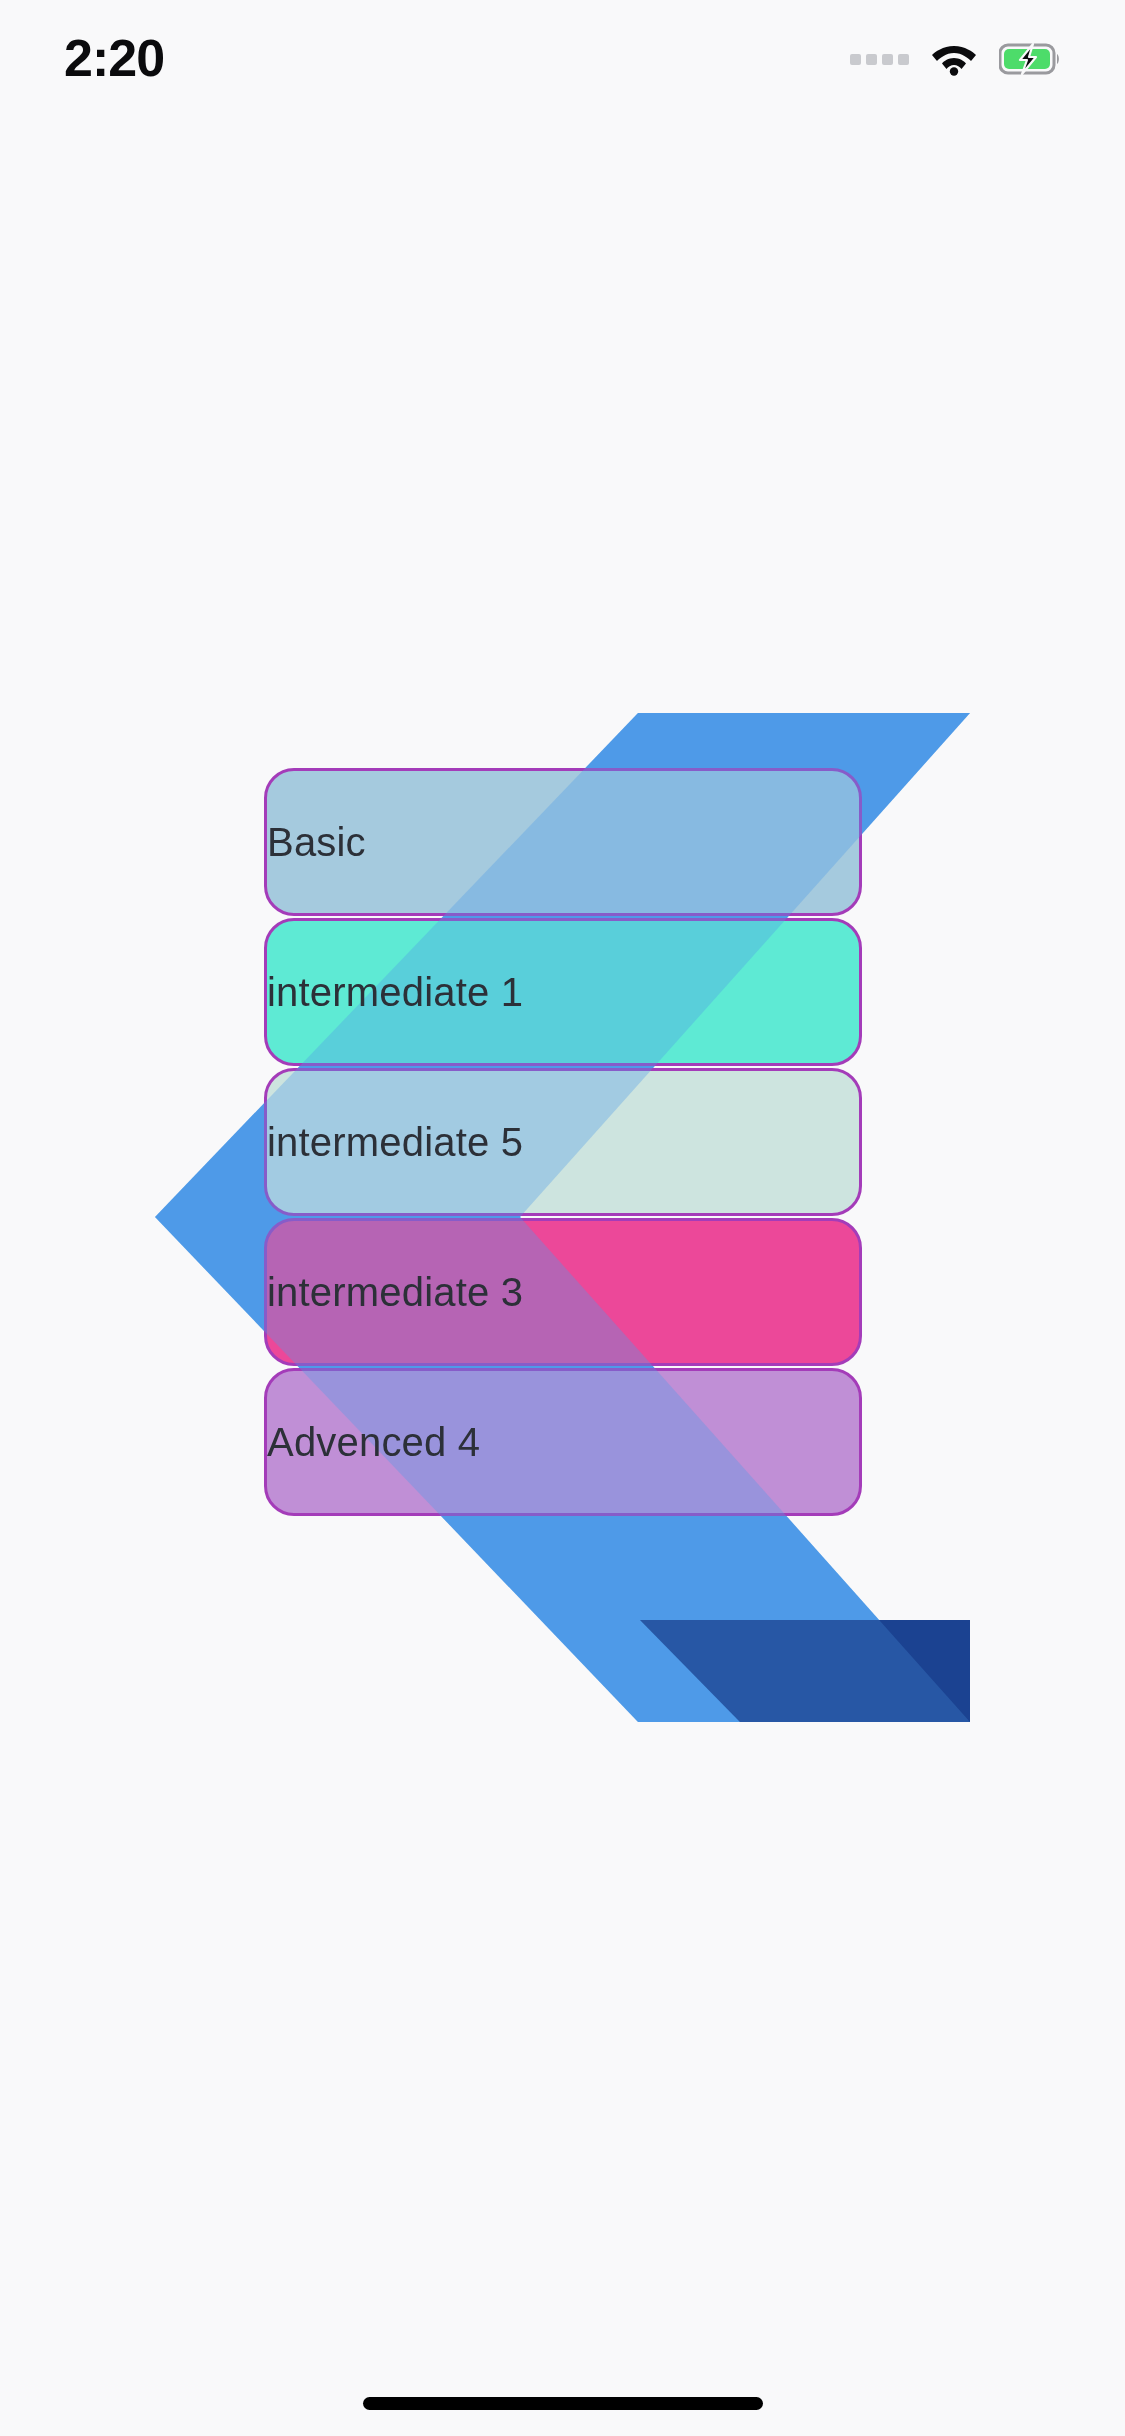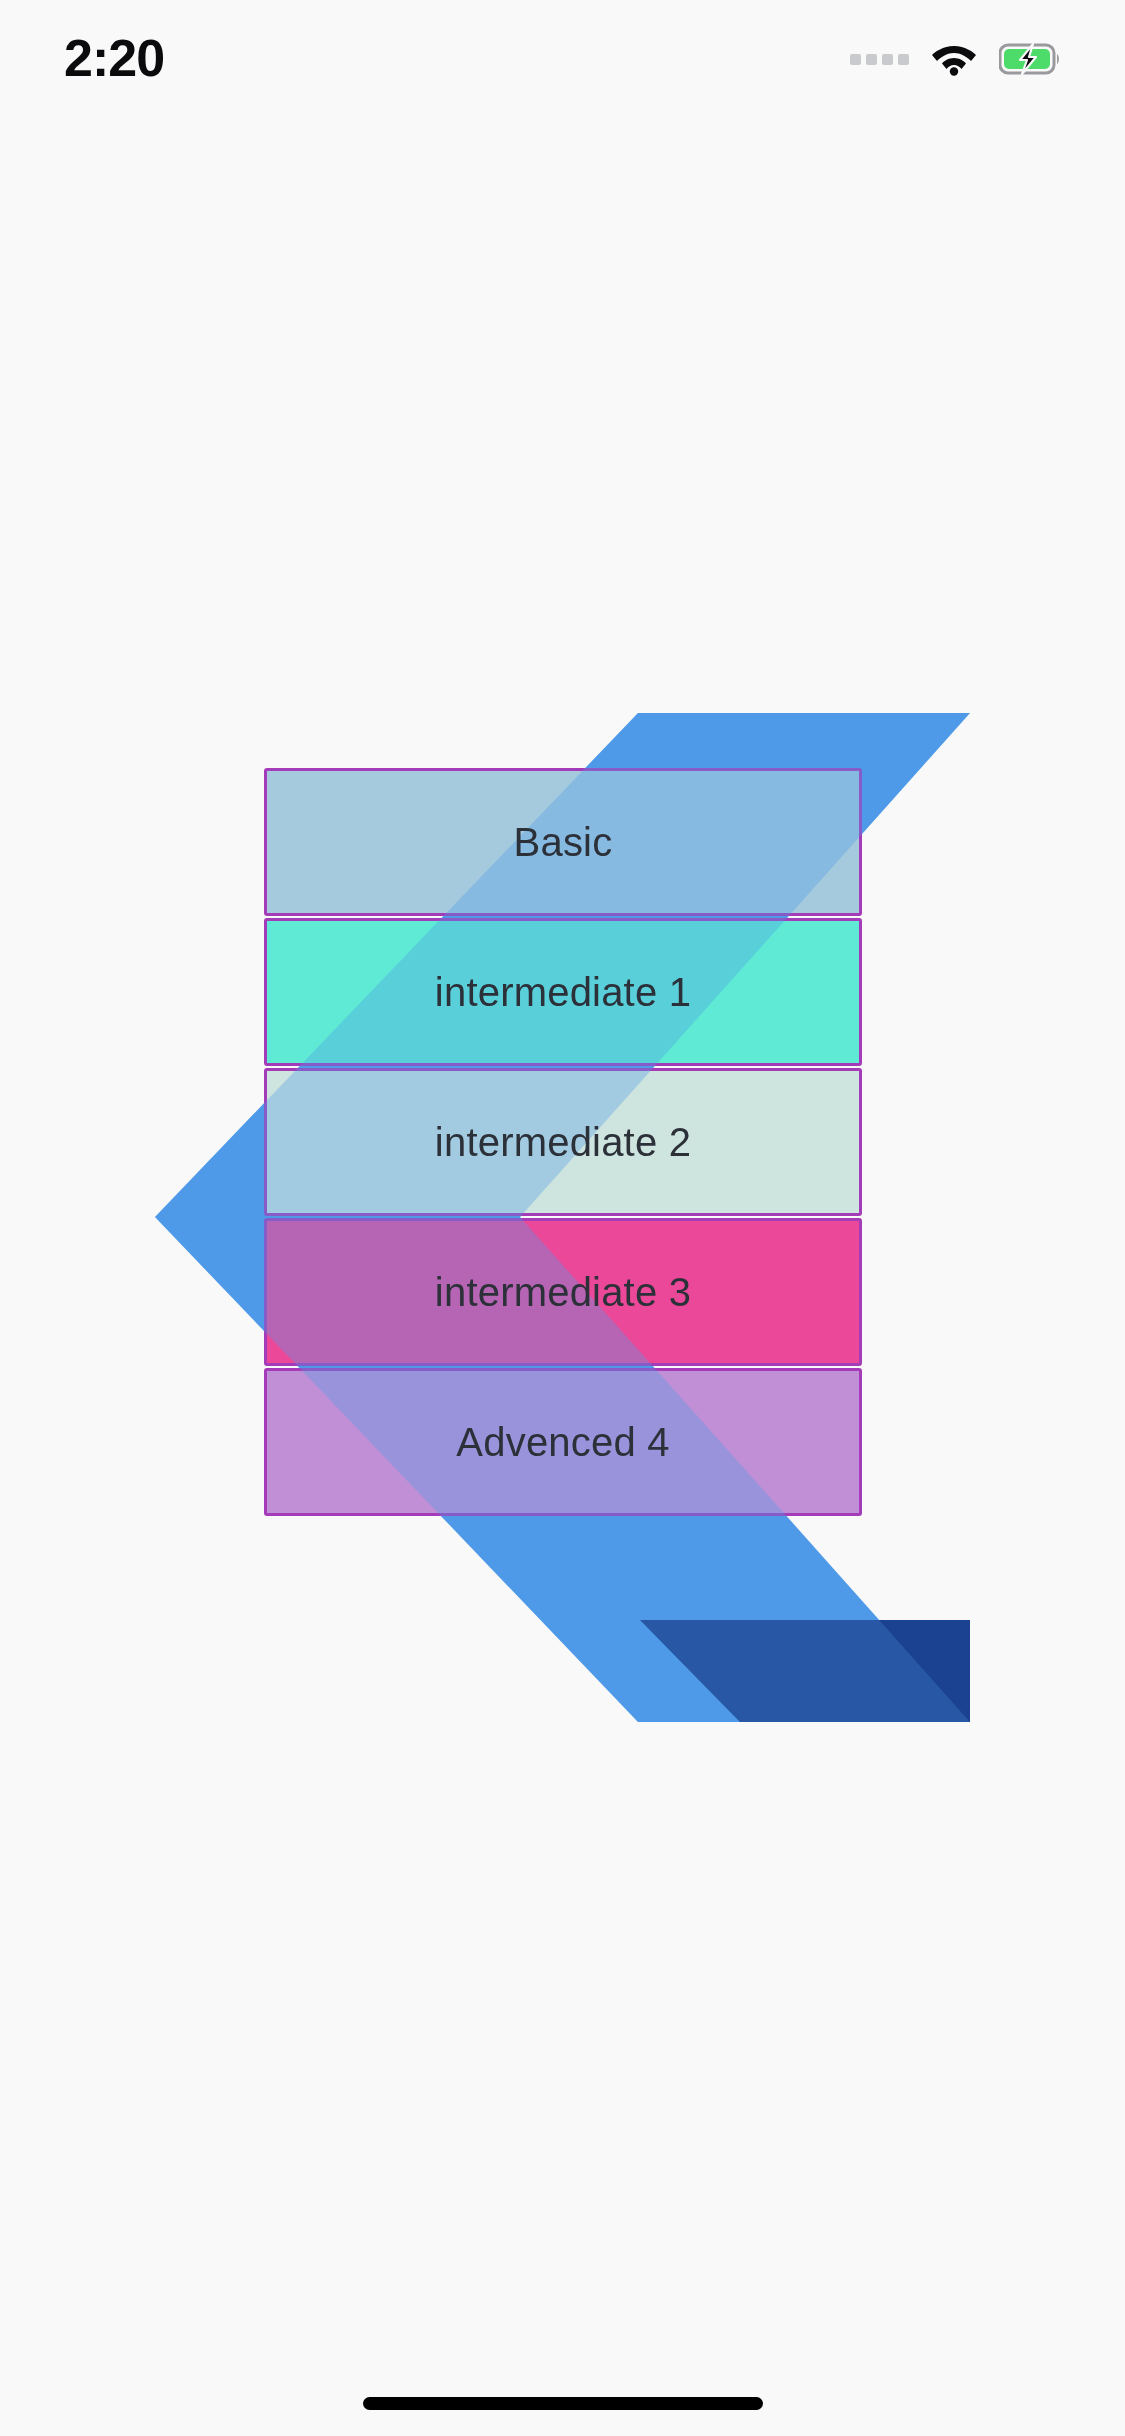--- a/index.html
+++ b/index.html
@@ -37,22 +37,22 @@
 
   
   #card-stack {
     position:absolute; left:264px; top:768px;
     width:598px;
   }
   .card {
     position:relative;
     height:148px;
     border:3px solid #a43cb9;
-    border-radius:3px;
-    display:flex; align-items:center; justify-content:center;
+    border-radius:30px;
+    display:flex; align-items:center; 
     margin-bottom:2px;
   }
   .card-label {
     font-size:40px;
     color:#2c3038;
     font-weight:400;
     letter-spacing:0.2px;
     position:relative; z-index:2;
   }
 
@@ -118,21 +118,21 @@
 
     <div class="card" style="background:#a5cade">
       <span class="card-label">Basic</span>
     </div>
 
     <div class="card" style="background:#5eead4">
       <span class="card-label">intermediate 1</span>
     </div>
 
     <div class="card" style="background:#cde4df">
-      <span class="card-label">intermediate 2</span>
+      <span class="card-label">intermediate 5</span>
     </div>
 
     <div class="card" style="background:#ec4899">
       <span class="card-label">intermediate 3</span>
     </div>
 
 
     <div class="card" style="background:#c08fd6">
       <span class="card-label">Advenced 4</span>
     </div>

